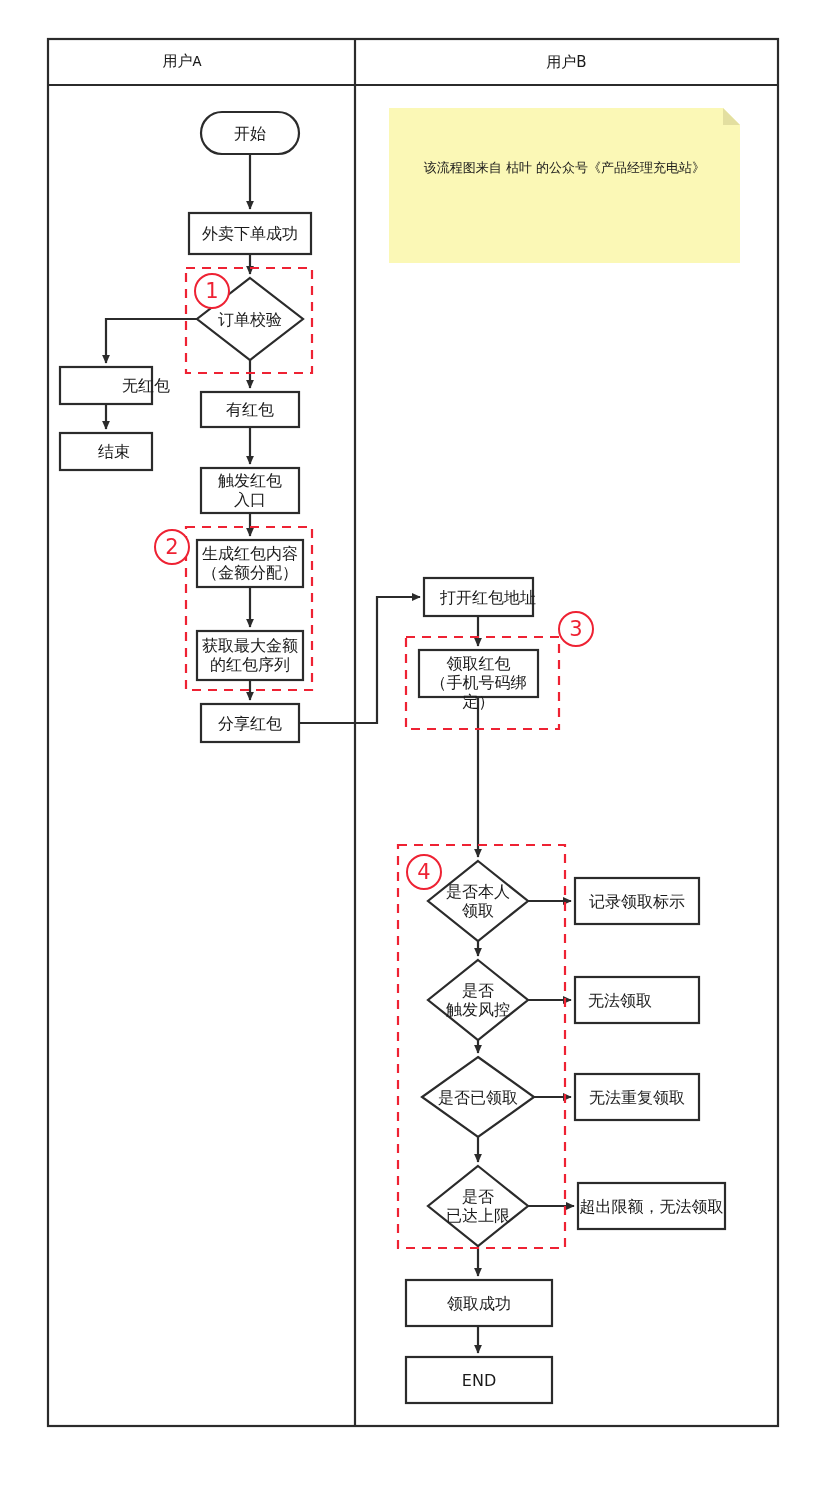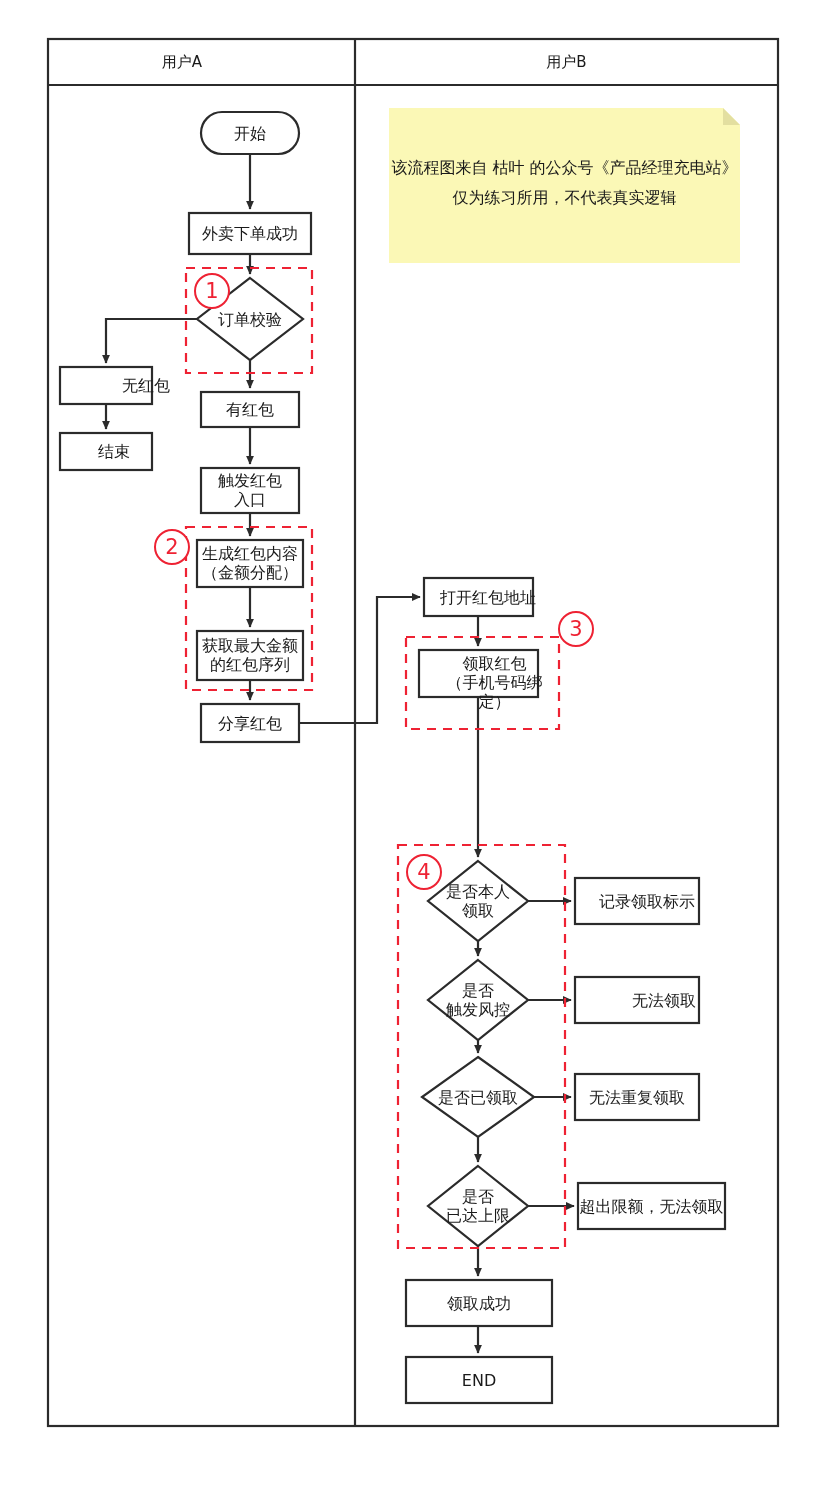--- a/index.html
+++ b/index.html
@@ -76,21 +76,21 @@
     position: absolute;
     text-align: center;
     color: #1a1a1a;
     font-size: 16px;
     line-height: 19px;
     white-space: pre-line;
     pointer-events: none;
     -webkit-font-smoothing: antialiased;
   }
   .txt.lane-title { font-size: 15px; }
-  .txt.note-text { font-size: 16px; line-height: 30px; }
+  .txt.note-text { font-size: 13px; line-height: 30px; }
   .badge-num {
     position: absolute;
     text-align: center;
     color: #ee2233;
     font-size: 21px;
     line-height: 1;
   }
 </style>
 </head>
 <body>
@@ -248,49 +248,48 @@
     <g>
       <rect class="group-dash" x="406" y="637" width="153" height="92"></rect>
       <circle class="group-badge-circle" cx="576" cy="629" r="17"></circle>
     </g>
     <g>
       <rect class="group-dash" x="398" y="845" width="167" height="403"></rect>
       <circle class="group-badge-circle" cx="424" cy="872" r="17"></circle>
     </g>
   </svg>
 
-  <div class="txt lane-title" style="left:48px; top:53px; width:268px;">用户A</div>
+  <div class="txt lane-title" style="left:48px; top:53px; width:268px;font-family:Liberation Mono, monospace;">用户A</div>
   <div class="txt lane-title" style="left:355px; top:53px; width:423px;">用户B</div>
 
   <div class="txt note-text" style="left:389px; top:153px; width:351px;">该流程图来自 枯叶  的公众号《产品经理充电站》</div>
-  <div class="txt note-text" style="left:389px; top:183px; width:351px;">仅为练习所用，不代表真实逻辑</div>
 
   <div class="txt" style="left:201px; top:124px; width:98px;">开始</div>
   <div class="txt" style="left:189px; top:224px; width:122px;">外卖下单成功</div>
   <div class="txt" style="left:200px; top:310px; width:100px;">订单校验</div>
   <div class="txt" style="left:60px; top:376px; width:92px;margin-left:40px;">无红包</div>
   <div class="txt" style="left:60px; top:442px; width:108px;">结束</div>
   <div class="txt" style="left:201px; top:400px; width:98px;">有红包</div>
   <div class="txt" style="left:201px; top:471px; width:98px;">触发红包
 入口</div>
   <div class="txt" style="left:197px; top:544px; width:106px;">生成红包内容
 （金额分配）</div>
   <div class="txt" style="left:197px; top:636px; width:106px;">获取最大金额
 的红包序列</div>
   <div class="txt" style="left:201px; top:714px; width:98px;">分享红包</div>
 
   <div class="txt" style="left:424px; top:588px; width:128px;">打开红包地址</div>
-  <div class="txt" style="left:419px; top:654px; width:119px;padding-left:16px;">领取红包
+  <div class="txt" style="left:419px; top:654px; width:119px;">领取红包
 （手机号码绑定）</div>
   <div class="txt" style="left:428px; top:882px; width:100px;">是否本人
 领取</div>
-  <div class="txt" style="left:575px; top:892px; width:124px;padding-left:10px;">记录领取标示</div>
+  <div class="txt" style="left:575px; top:892px; width:124px;">记录领取标示</div>
   <div class="txt" style="left:428px; top:981px; width:100px;">是否
 触发风控</div>
-  <div class="txt" style="left:602px; top:991px; width:124px;">无法领取</div>
+  <div class="txt" style="left:558px; top:991px; width:124px;">无法领取</div>
   <div class="txt" style="left:422px; top:1088px; width:112px;">是否已领取</div>
   <div class="txt" style="left:575px; top:1088px; width:124px;">无法重复领取</div>
   <div class="txt" style="left:428px; top:1187px; width:100px;">是否
 已达上限</div>
   <div class="txt" style="left:578px; top:1197px; width:147px;">超出限额，无法领取</div>
   <div class="txt" style="left:406px; top:1294px; width:146px;">领取成功</div>
   <div class="txt" style="left:406px; top:1371px; width:146px;">END</div>
 
   <div class="badge-num" style="left:195px; top:281px; width:34px;">1</div>
   <div class="badge-num" style="left:155px; top:537px; width:34px;">2</div>

